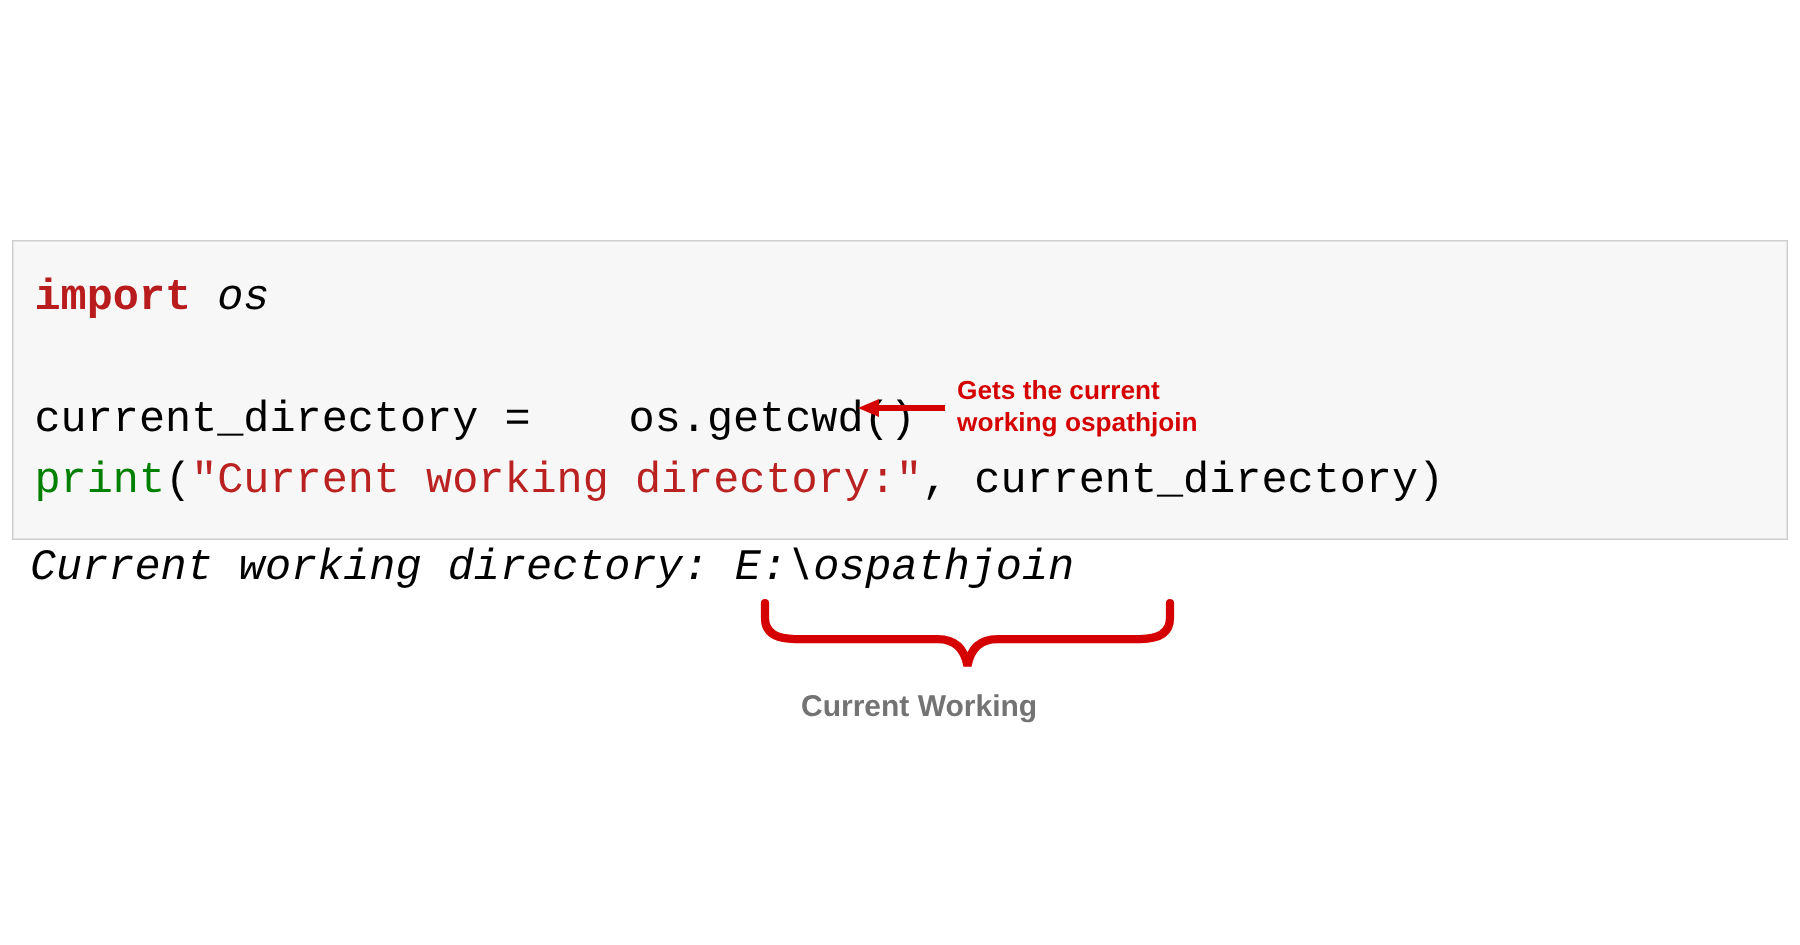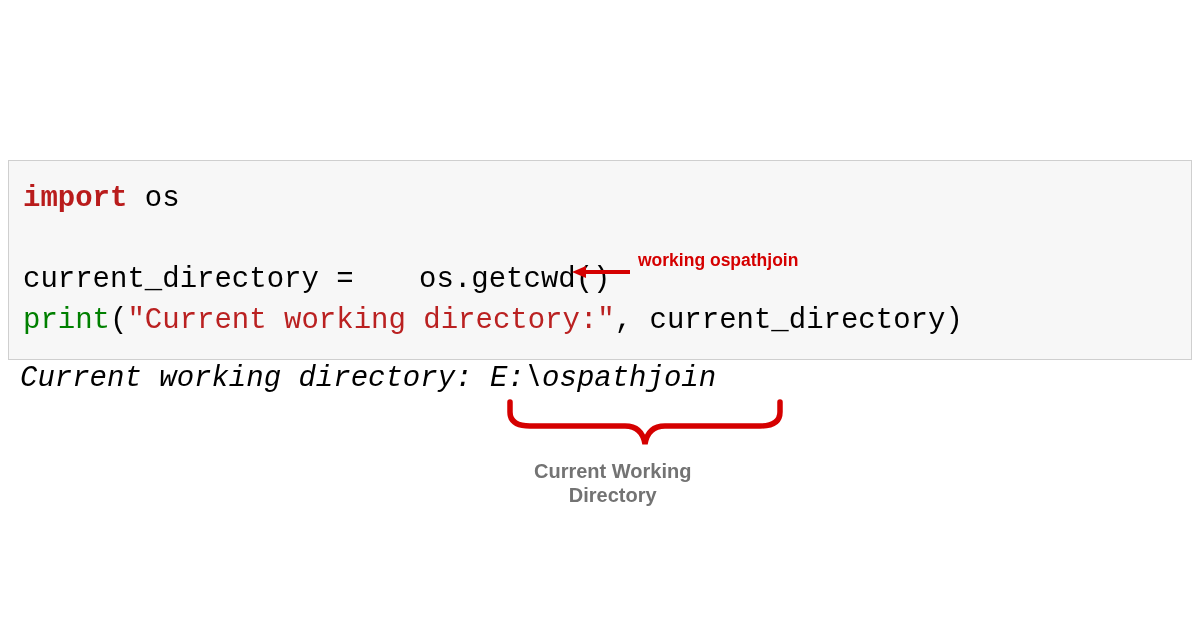--- a/index.html
+++ b/index.html
@@ -27,20 +27,21 @@
     }
     .code-line {
       white-space: pre;
     }
     .kw-import {
       color: #b91c1c;
       font-weight: bold;
     }
     .mod-os {
       color: #000000;
+      font-style: italic;
     }
     .var-name {
       color: #000000;
       margin-top: 34px;
     }
     .op-eq {
       color: #000000;
     }
     .method-call {
       color: #000000;
@@ -125,33 +126,33 @@
 <div class="output-area">Current working directory: E:\ospathjoin</div>
 
 <div class="annotation-arrow">
   <svg width="60" height="16" viewBox="0 0 60 16">
     <line x1="58" y1="8" x2="6" y2="8" stroke="#d50000" stroke-width="4"></line>
     <polygon points="0,8 14,2 14,14" fill="#d50000"></polygon>
   </svg>
 </div>
 
 <div class="annotation-text-1">
+  <div>Gets the current</div>
   <div>working ospathjoin</div>
 </div>
 
 <div class="brace-container">
   <svg width="290" height="60" viewBox="0 0 290 60">
     <path d="M 10 4 
              L 10 14
              Q 10 28 30 28
              L 125 28 
              Q 142 28 145 46 
              Q 148 28 165 28 
              L 260 28 
              Q 280 28 280 14
              L 280 4" stroke="#d50000" stroke-width="5.5" fill="none" stroke-linecap="round"></path>
   </svg>
 </div>
 
 <div class="annotation-text-2">
   <div>Current Working</div>
-  <div>Directory</div>
 </div>
 
 </body></html>

